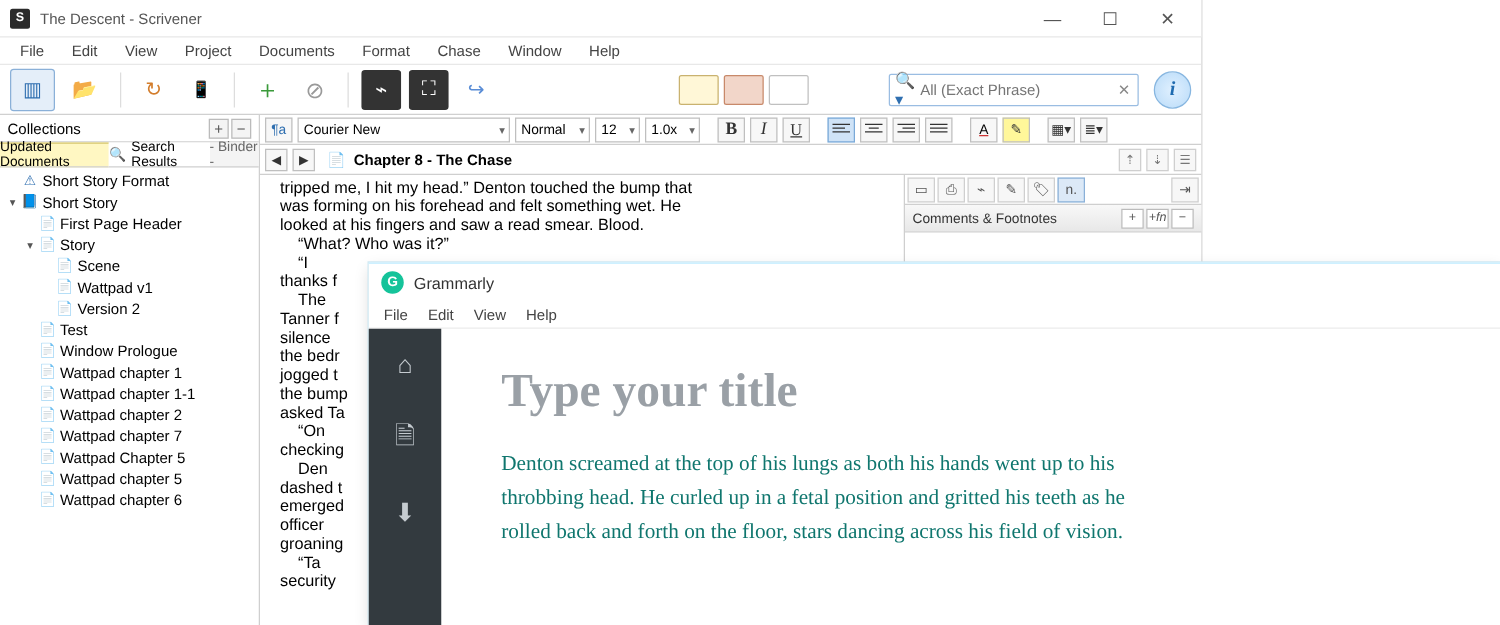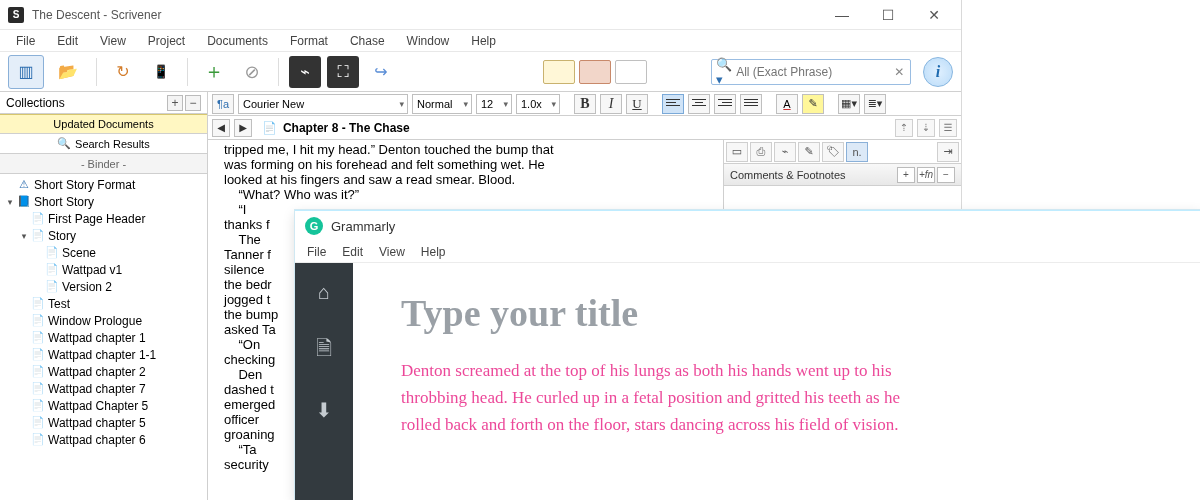--- a/index.html
+++ b/index.html
@@ -35,21 +35,21 @@
 .search-wrap .clear{color:#888;font-size:12px;padding:0 3px;}
 .info-btn{width:30px;height:30px;border-radius:15px;border:1px solid #87b6e0;background:radial-gradient(#e0f0ff,#b9dbf8);color:#1f6bb0;font-style:italic;font-weight:bold;display:flex;align-items:center;justify-content:center;margin-left:6px;font-family:Georgia,serif;}
 
 .workspace{flex:1;display:flex;min-height:0;}
 
 
 .left-col{width:208px;display:flex;flex-direction:column;border-right:1px solid #cfcfcf;}
 .coll-row{display:flex;align-items:center;height:22px;border-bottom:1px solid #cfcfcf;padding:0 6px;font-size:12px;justify-content:space-between;}
 .coll-row .plusminus{display:flex;gap:2px;}
 .coll-row .pm{border:1px solid #bbb;width:16px;height:16px;display:flex;align-items:center;justify-content:center;font-size:12px;color:#555;background:#f4f4f4;}
-.tab-stack{display:flex;flex-direction:column;}
+.tab-stack{display:flex;flex-direction:row;}
 .tab-stack .tab{height:20px;font-size:11px;display:flex;align-items:center;justify-content:center;border-bottom:1px solid #cfcfcf;}
 .tab-updated{background:#fff7c2;border-top:1px solid #d6c66e;}
 .tab-search{background:#fff;}
 .tab-search .mag{margin-right:4px;font-size:11px;}
 .tab-binder-sub{background:#f4f4f4;font-style:normal;color:#666;}
 .binder-header{height:20px;background:linear-gradient(#fafafa,#e8e8e8);border-bottom:1px solid #cfcfcf;font-size:11px;display:flex;align-items:center;justify-content:center;color:#333;}
 .tree{flex:1;overflow:auto;font-size:12px;padding:2px 0;}
 .tree-row{display:flex;align-items:center;height:17px;padding-right:4px;white-space:nowrap;}
 .tree-row .arrow{width:12px;text-align:center;color:#555;font-size:9px;}
 .tree-row .icon{width:16px;height:14px;margin-right:2px;display:inline-flex;align-items:center;justify-content:center;font-size:11px;}
@@ -96,21 +96,21 @@
   display:flex; flex-direction:column;
 }
 .gr-hdr{height:30px;display:flex;align-items:center;padding:0 10px;font-size:13px;color:#333;}
 .gr-logo{width:18px;height:18px;border-radius:9px;background:#15c39a;color:#fff;display:flex;align-items:center;justify-content:center;font-weight:bold;font-size:11px;margin-right:8px;}
 .gr-menu{height:22px;display:flex;gap:16px;padding:0 12px;font-size:12px;color:#444;align-items:center;border-bottom:1px solid #ececec;}
 .gr-body{flex:1;display:flex;}
 .gr-side{width:58px;background:#333a3f;display:flex;flex-direction:column;align-items:center;padding-top:18px;gap:30px;}
 .gr-side .sicon{color:#c5cbd0;font-size:20px;}
 .gr-main{flex:1;padding:28px 48px;overflow:hidden;}
 .gr-title{font-family:Georgia,"Times New Roman",serif;font-size:38px;color:#9aa0a6;font-weight:600;margin-bottom:22px;}
-.gr-text{font-family:Georgia,"Times New Roman",serif;font-size:17px;color:#ec4899;line-height:1.6;max-width:520px;}
+.gr-text{font-family:Georgia,"Times New Roman",serif;font-size:17px;color:#0f766e;line-height:1.6;max-width:520px;}
 </style>
 </head>
 <body>
 
 <div class="scrivener">
 
   <div class="titlebar">
     <span class="app-icon">S</span>
     <span>The Descent - Scrivener</span>
     <span class="spacer"></span>

